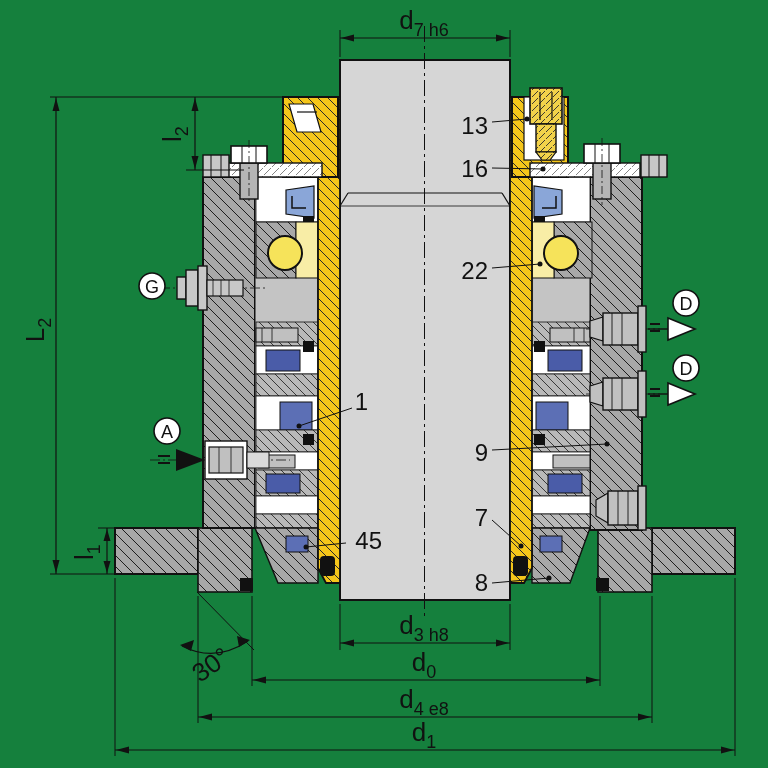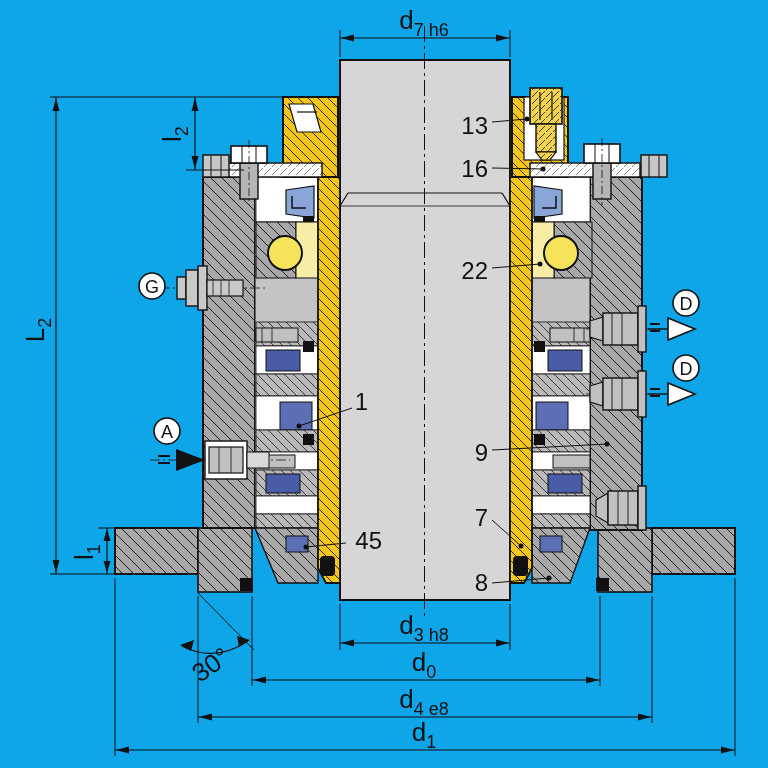--- a/index.html
+++ b/index.html
@@ -1,16 +1,16 @@
 <!DOCTYPE html>
 <html><head>
 <meta charset="utf-8">
 <style>
   html,body{margin:0;padding:0;background:#ffffff;}
-  .canvas{width:768px;height:768px;position:relative;background:#0ea5e9;overflow:hidden;}
+  .canvas{width:768px;height:768px;position:relative;background:#15803d;overflow:hidden;}
   svg{display:block;}
   text{font-family:"Liberation Sans","DejaVu Sans",sans-serif;fill:#111;}
   .dimtxt{font-size:26px;}
   .subtxt{font-size:18px;}
   .callout{font-size:24px;}
   .porttxt{font-size:18px;}
 </style>
 </head>
 <body>
 

